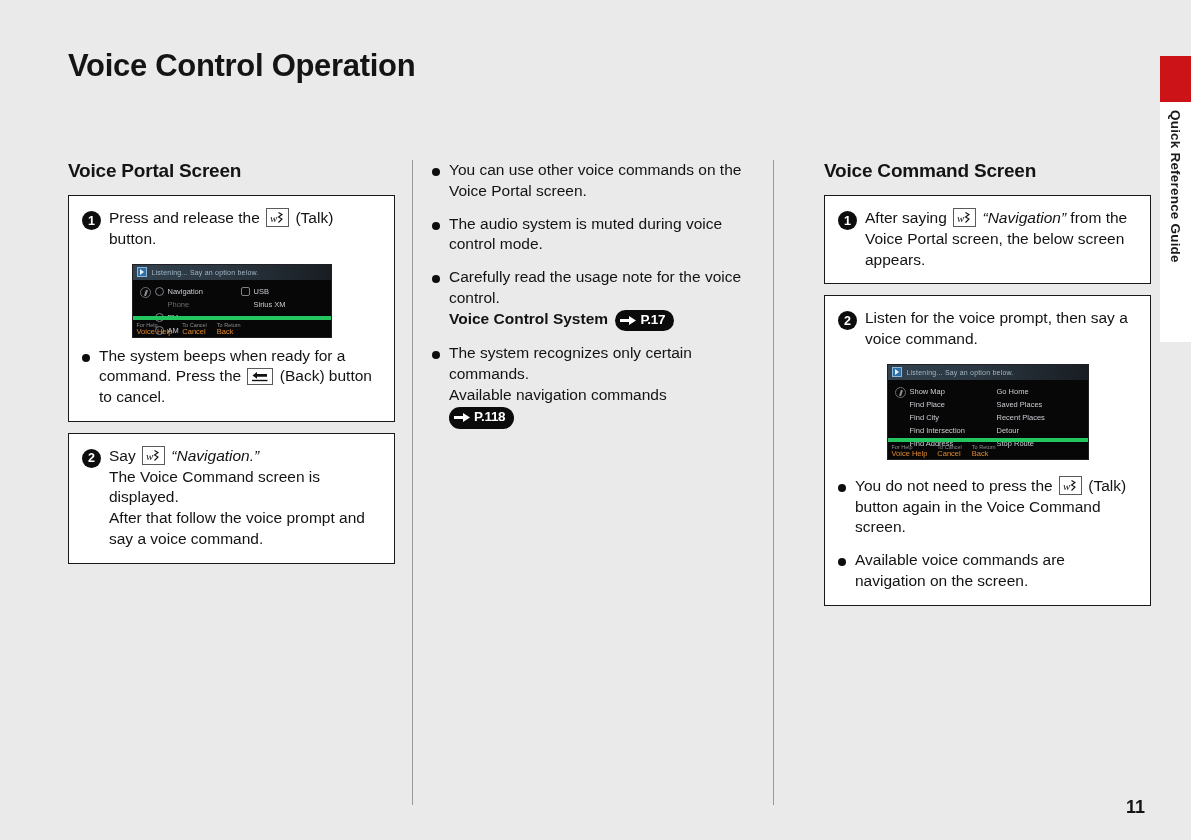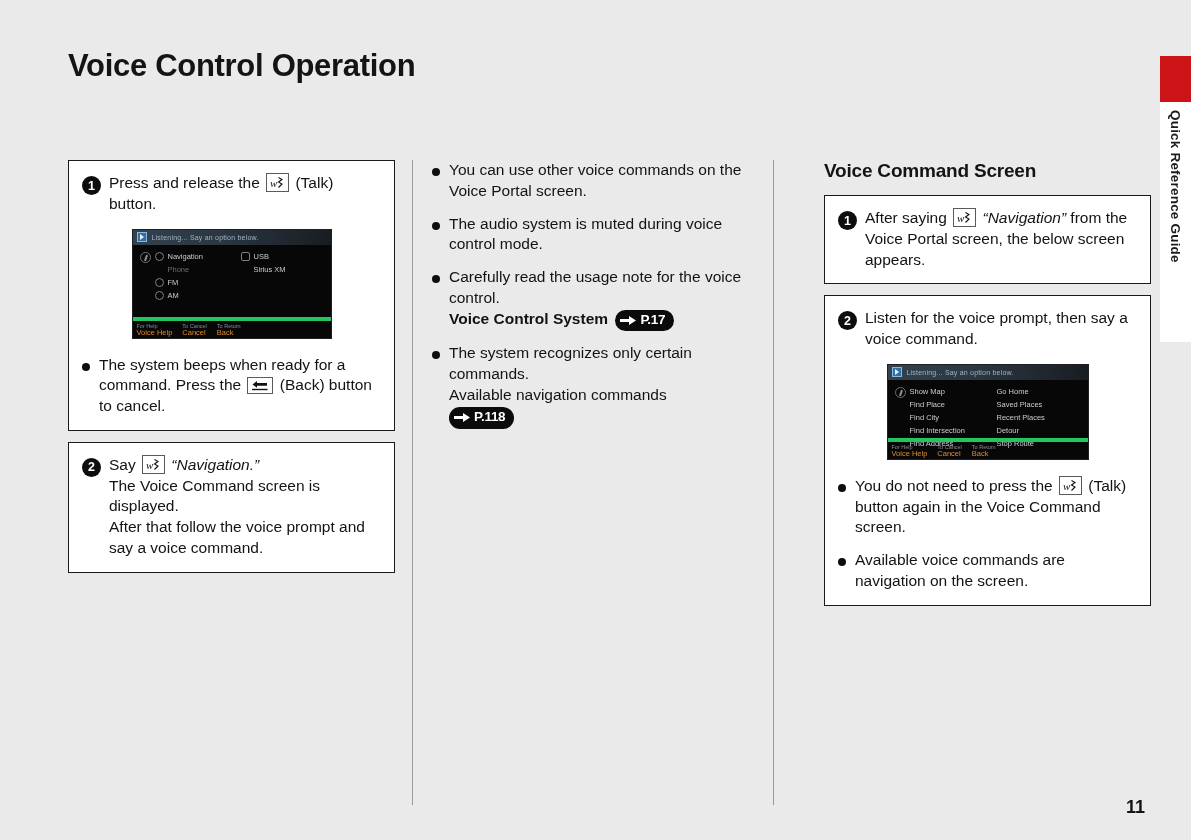--- a/index.html
+++ b/index.html
@@ -114,21 +114,21 @@
   .ref-arrow { display: inline-block; line-height: 0; }
 
   
   .navshot {
     background: #070708;
     border: 1px solid #202024;
     padding: 0;
     margin: 14px auto 2px auto;
     position: relative;
   }
-  .navshot.s1 { width: 200px; height: 110px; }
+  .navshot.s1 { width: 200px; height: 74px; }
   .navshot.s2 { width: 202px; height: 96px; }
 
   .ns-topbar {
     height: 15px;
     background: linear-gradient(to right, #32424f 0%, #2b3640 45%, #181d22 100%);
     display: flex; align-items: center; gap: 5px;
     padding: 0 4px;
   }
   .ns-topicon {
     width: 10px; height: 10px;
@@ -208,20 +208,21 @@
     <div class="side-tab-red"></div>
     <div class="side-tab-white">
       <span class="side-tab-label">Quick Reference Guide</span>
     </div>
   </div>
 
   <div class="divider d1"></div>
   <div class="divider d2"></div>
 
   <div class="col col1">
+    <div class="section-head">Voice Portal Screen</div>
 
     <div class="box">
       <div class="step">
         <div class="step-num">1</div>
         <div class="step-body">
           <span>Press and release the</span>
           <span class="icon-box">
             <svg width="17" height="15" viewBox="0 0 17 15">
                 <text x="1" y="12" font-family="Liberation Serif, serif" font-size="11" font-style="italic" fill="#111">w</text>
                 <path d="M9.5 2.5 L13 4.5 L9.5 7 L13 9 L9.5 12.5" fill="none" stroke="#111" stroke-width="1.1"></path>
@@ -280,21 +281,21 @@
             <span class="ns-btn-top">To Cancel</span>
             <span class="ns-btn-main">Cancel</span>
           </div>
           <div class="ns-btn">
             <span class="ns-btn-top">To Return</span>
             <span class="ns-btn-main">Back</span>
           </div>
         </div>
       </div>
 
-      <div class="bullet" style="margin-top:16px;">
+      <div class="bullet" style="margin-top:8px;">
         <span class="bullet-dot"></span>
         <span class="bullet-body">
           <span>The system beeps when ready for a command. Press the</span>
           <span class="icon-box">
             <svg width="20" height="13" viewBox="0 0 20 13">
                 <path d="M7 2 L2.5 5.4 L7 8.8 L7 6.7 L17 6.7 L17 4.1 L7 4.1 Z" fill="#111"></path>
                 <rect x="2" y="9.8" width="15.5" height="1.4" fill="#111"></rect>
               </svg>
           </span>
           <span>(Back) button to cancel.</span>

